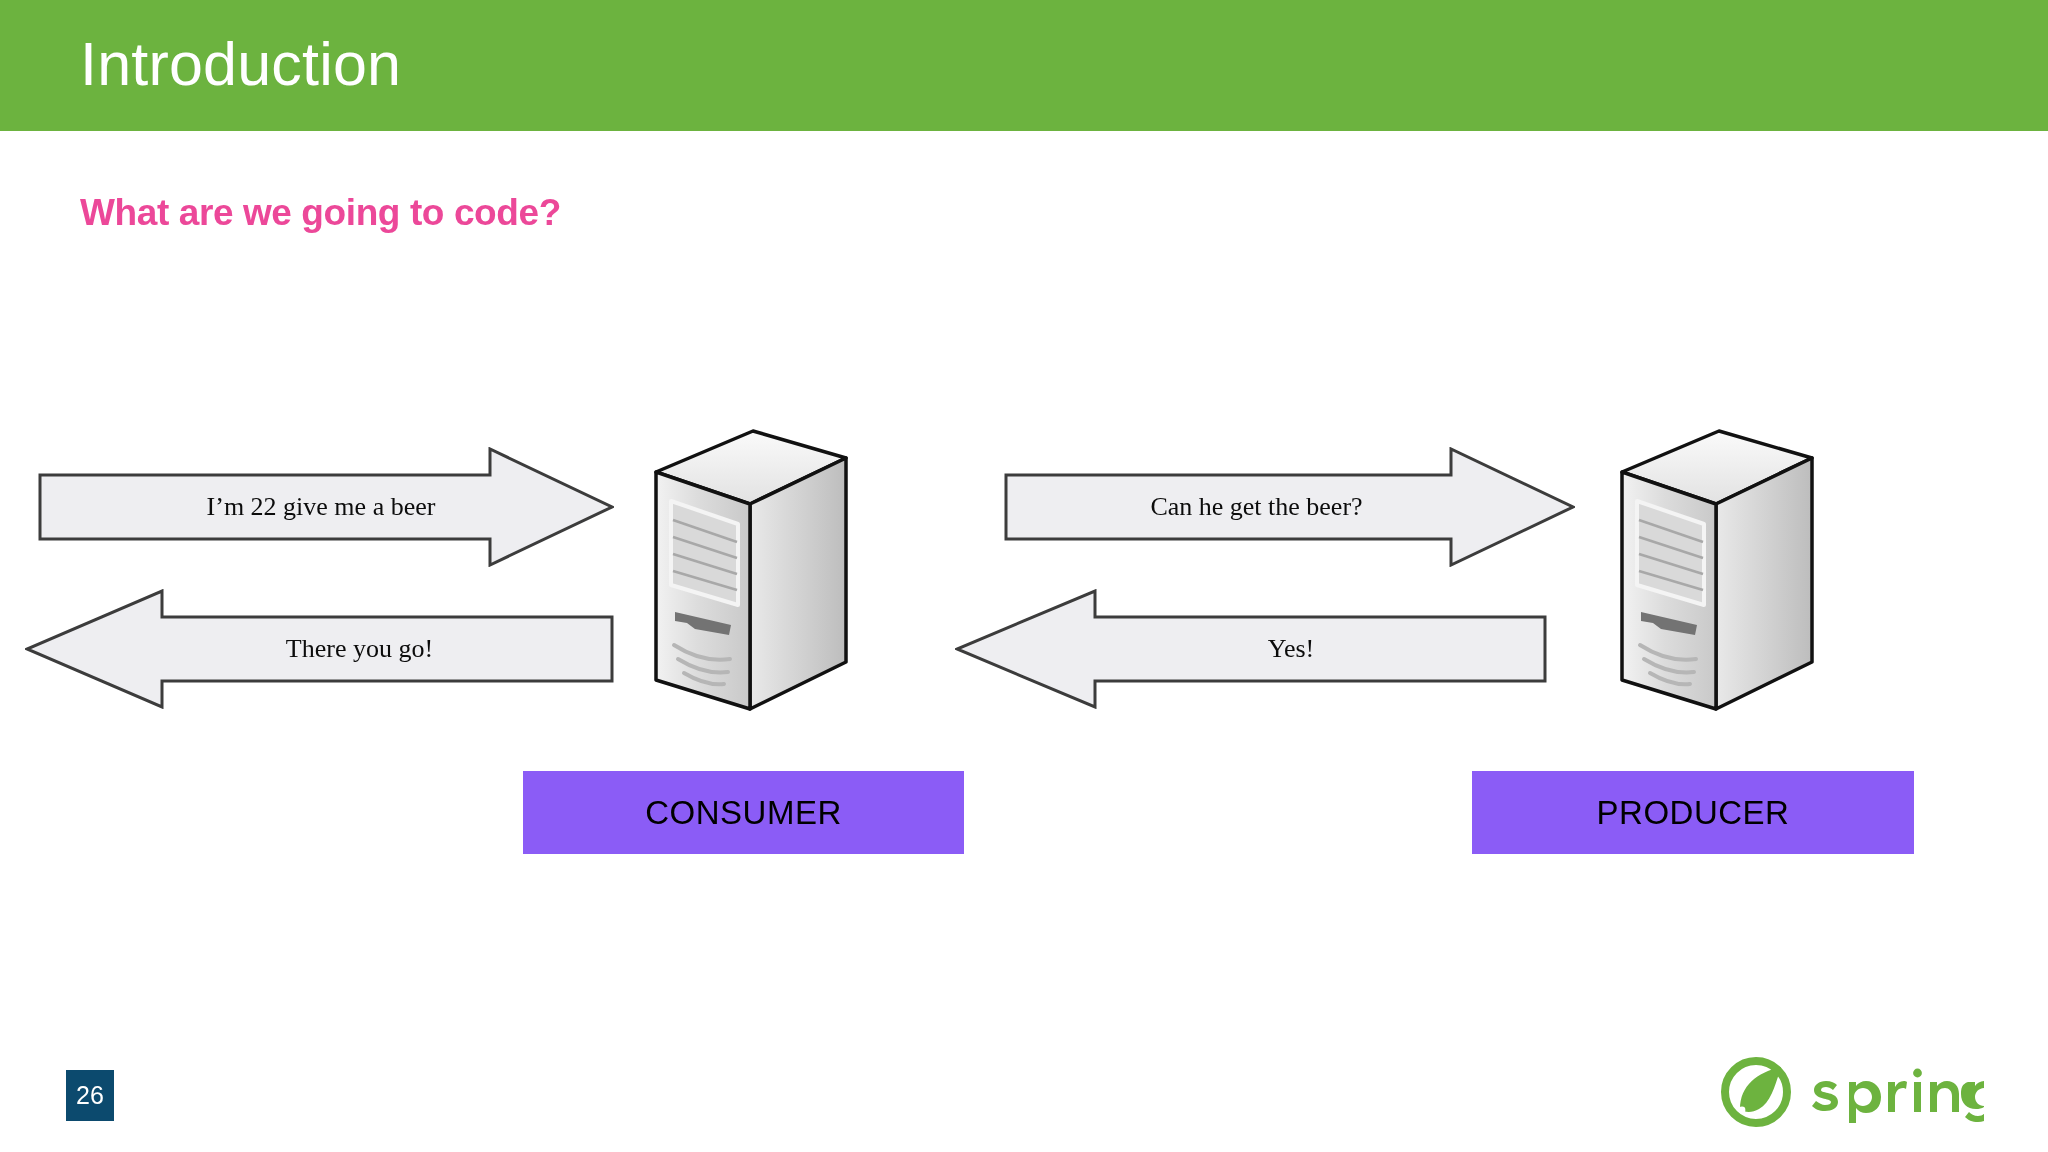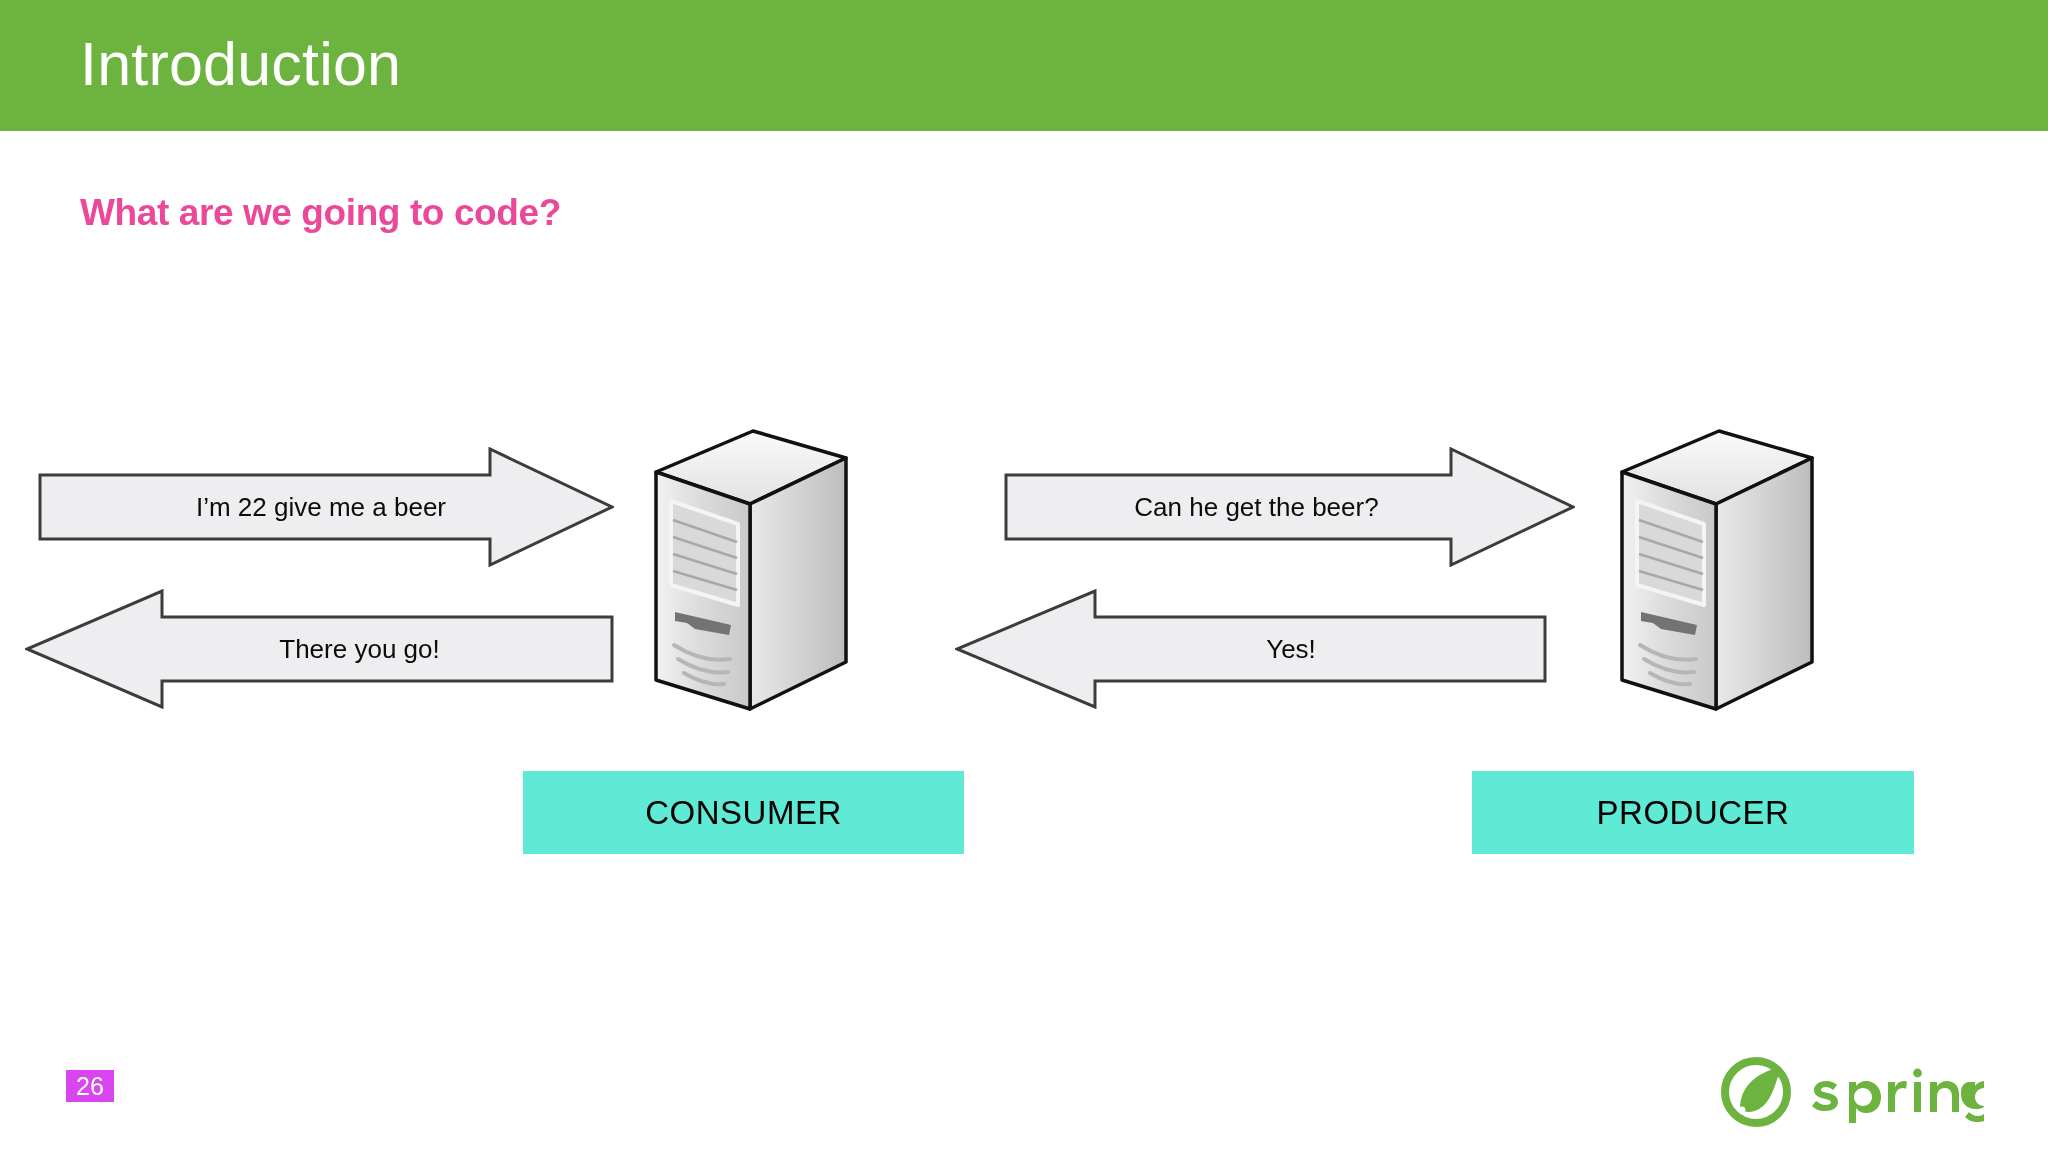--- a/index.html
+++ b/index.html
@@ -55,20 +55,21 @@
     top: 0;
     width: 2048px;
     height: 1152px;
     pointer-events: none;
   }
   .diagram > * { pointer-events: auto; }
 
   
   .arrow-wrap {
     position: absolute;
+    font-family: Liberation Serif, serif;
   }
   .arrow-wrap svg { display: block; }
   .arrow-label {
     position: absolute;
     top: 0;
     height: 100%;
     display: flex;
     align-items: center;
     justify-content: center;
     font-size: 26px;
@@ -92,39 +93,39 @@
     width: 200px;
     height: 290px;
   }
   #server-consumer { left: 650px;  top: 425px; }
   #server-producer { left: 1616px; top: 425px; }
   .server svg { display: block; width: 100%; height: 100%; }
 
   
   .role-box {
     position: absolute;
-    background: #5eead4;
+    background: #8b5cf6;
     display: flex;
     align-items: center;
     justify-content: center;
     font-size: 33px;
     color: #000000;
     letter-spacing: 0.5px;
   }
   #role-consumer { left: 523px;  top: 771px; width: 441px; height: 83px; }
   #role-producer { left: 1472px; top: 771px; width: 442px; height: 83px; }
 
   
   .page-badge {
     position: absolute;
     left: 66px;
     top: 1070px;
     width: 48px;
-    height: 32px;
-    background: #d946ef;
+    height: 51px;
+    background: #0c4a6e;
     color: #ffffff;
     display: flex;
     align-items: center;
     justify-content: center;
     font-size: 25px;
   }
   .brand-logo {
     position: absolute;
     left: 1718px;
     top: 1052px;

